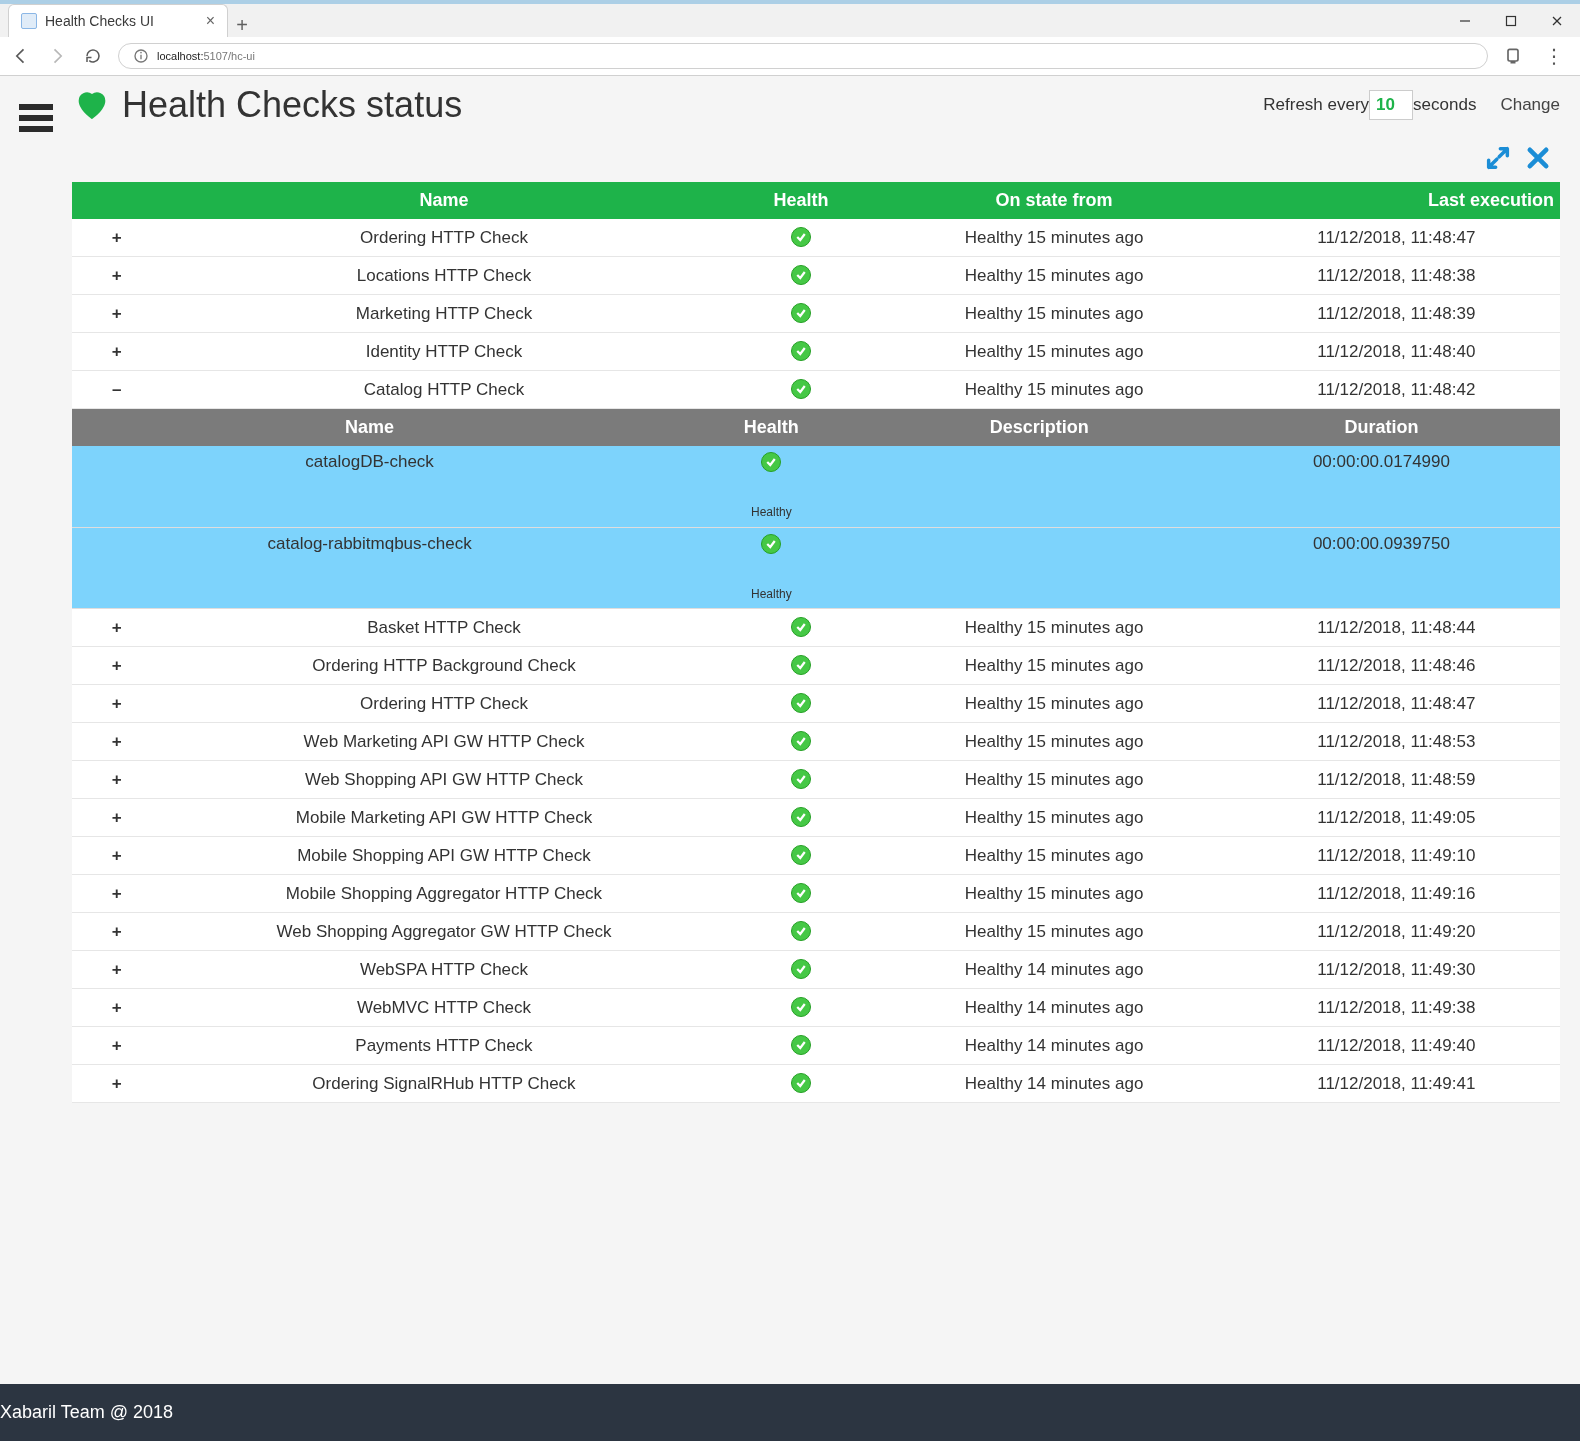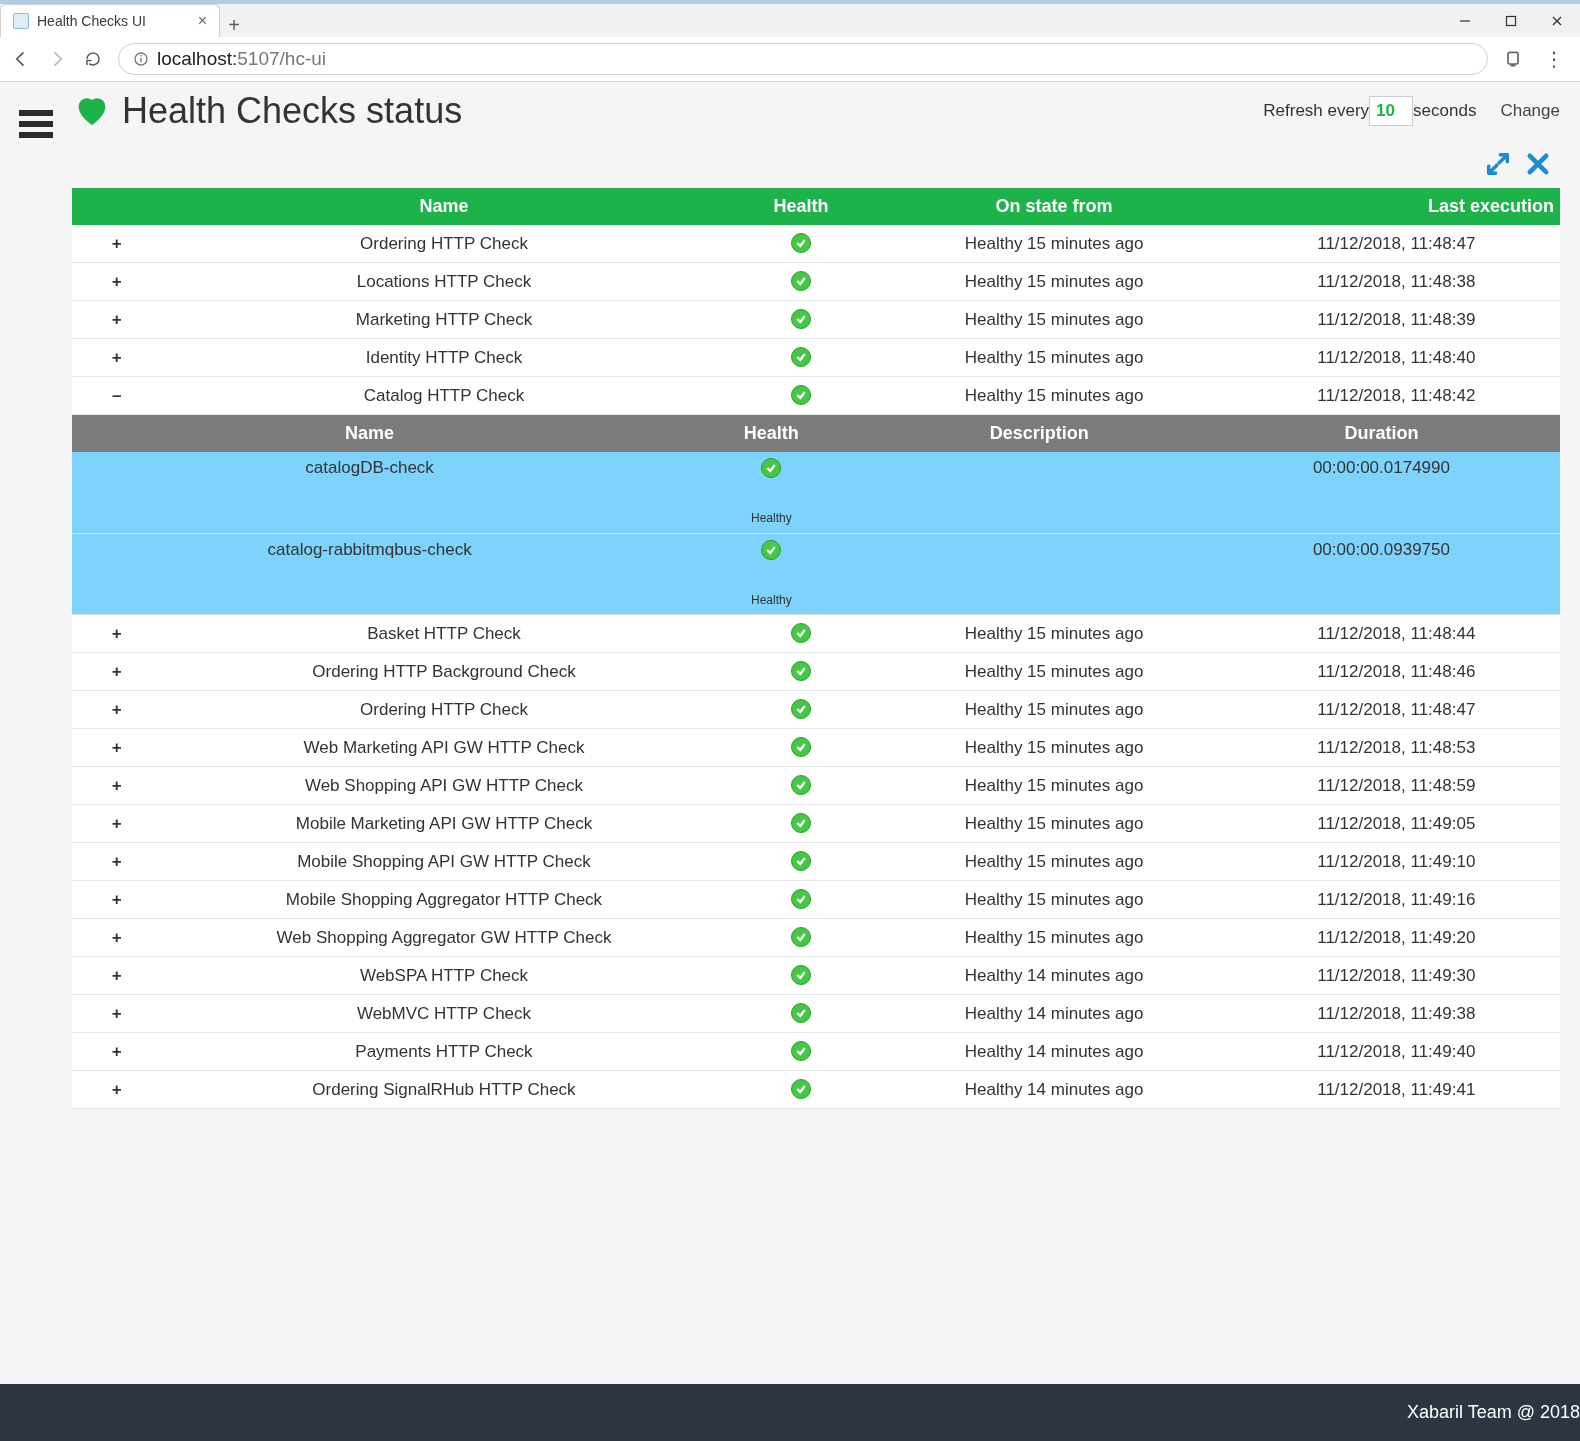--- a/index.html
+++ b/index.html
@@ -2,32 +2,32 @@
 <html><head>
 <meta charset="utf-8">
 <style>
   * { box-sizing: border-box; }
   html, body { margin: 0; padding: 0; height: 100%; font-family: "Segoe UI", Arial, sans-serif; background: #fff; }
   body { display: flex; flex-direction: column; }
 
   
   .browser-chrome { border-bottom: 1px solid #d0d0d0; background: #f1f1f1; }
   .titlebar-row { display: flex; align-items: flex-end; border-top: 4px solid #accfe6; }
-  .tab { display: flex; align-items: center; gap: 8px; background: #fff; border: 1px solid #d0d0d0; border-bottom: none; border-radius: 6px 6px 0 0; padding: 8px 12px; margin-left: 0; min-width: 220px; font-size: 14px; color: #3a3a3a; }
+  .tab { display: flex; align-items: center; gap: 8px; background: #fff; border: 1px solid #d0d0d0; border-bottom: none; border-radius: 6px 6px 0 0; padding: 8px 12px; margin-left: 8px; min-width: 220px; font-size: 14px; color: #3a3a3a; }
   .tab .favicon { width: 16px; height: 16px; background: #e0ecf8; border: 1px solid #8bb7e6; border-radius: 2px; }
   .tab .tab-close { margin-left: auto; color: #666; cursor: pointer; font-size: 16px; line-height: 1; }
   .new-tab { width: 28px; text-align: center; font-size: 20px; color: #606060; cursor: pointer; }
   .win-controls { margin-left: auto; display: flex; }
   .win-btn { width: 46px; height: 32px; display: flex; align-items: center; justify-content: center; color: #333; font-size: 14px; cursor: pointer; }
   .win-btn svg { width: 12px; height: 12px; }
 
   .addrbar-row { display: flex; align-items: center; gap: 14px; padding: 6px 10px; background: #fff; }
   .nav-btn { width: 22px; height: 22px; display: flex; align-items: center; justify-content: center; color: #5a5a5a; cursor: pointer; }
   .nav-btn.disabled { color: #b8b8b8; }
-  .addr-box { flex: 1; display: flex; align-items: center; gap: 8px; border: 1px solid #d0d0d0; border-radius: 20px; padding: 4px 14px; font-size: 19px; color: #777; background: #fff; }
+  .addr-box { flex: 1; display: flex; align-items: center; gap: 8px; border: 1px solid #d0d0d0; border-radius: 20px; padding: 4px 14px; font-size: 11px; color: #777; background: #fff; }
   .addr-box .host { color: #222; }
   .ext-icon { width: 22px; height: 22px; color: #666; cursor: pointer; display:flex; align-items:center; justify-content:center; }
   .more-icon { font-size: 20px; color: #555; cursor: pointer; padding: 0 6px; }
 
   
   .page { flex: 1; display: flex; background: #f5f5f5; overflow: hidden; }
   .hamburger { width: 72px; padding-top: 28px; display: flex; justify-content: center; }
   .hamburger-icon { width: 34px; height: 28px; color: #2b2b2b; cursor: pointer; }
   .hamburger-icon div { height: 6px; background: #2b2b2b; margin-bottom: 5px; }
 
@@ -56,21 +56,21 @@
 
   .sub-thead th { background: #7b7b7b; color: #fff; font-weight: 700; font-size: 18px; padding: 8px 6px; text-align: center; }
   .sub-row td { background: #7dd3fc; border-bottom: 1px solid #e0dddd; padding: 6px 6px; font-size: 17px; color: #333; text-align: center; vertical-align: top; }
   .sub-row .health-cell { line-height: 1.3; }
   .sub-row .health-label { display: block; font-size: 12px; color: #333; margin-top: 31px; }
 
   .check-badge { display: inline-flex; width: 20px; height: 20px; border-radius: 50%; background: #45c845; border: 1px solid #26a026; align-items: center; justify-content: center; }
   .check-badge svg { width: 12px; height: 12px; stroke: #fff; stroke-width: 3; fill: none; }
 
   
-  .footer { background: #2c3541; color: #fff; text-align: right; padding: 18px 0; font-size: 18px; }
+  .footer { background: #2c3541; color: #fff; text-align: left; padding: 18px 0; font-size: 18px; }
 </style>
 </head>
 <body>
 
 <div class="browser-chrome">
   <div class="titlebar-row">
     <div class="tab">
       <span class="favicon"></span>
       <span>Health Checks UI</span>
       <span class="tab-close">×</span>

